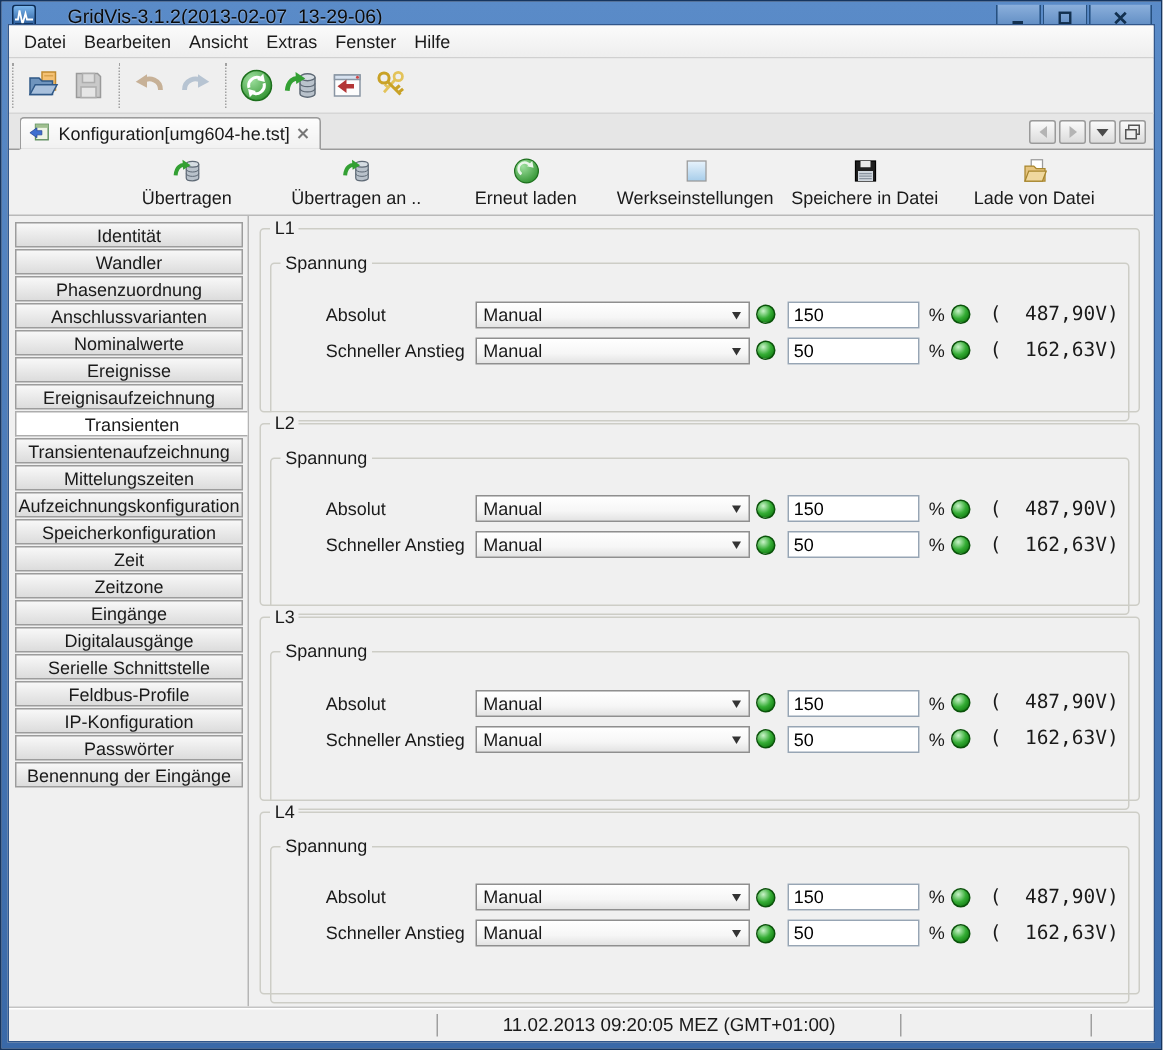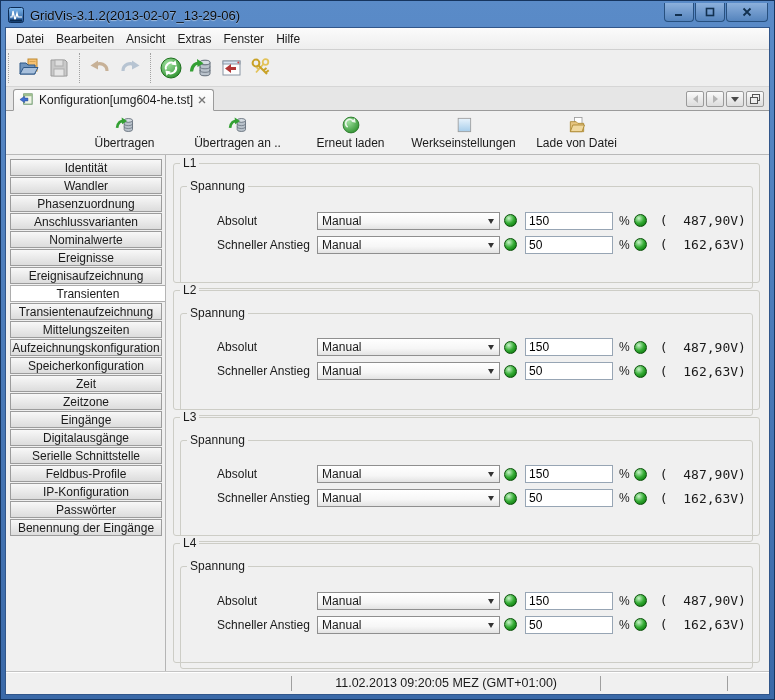--- a/index.html
+++ b/index.html
@@ -4,21 +4,21 @@
 <style>
   html,body{margin:0;padding:0;background:#cfd6e0;}
   *{box-sizing:border-box;}
   .window{
     width:775px;height:700px;display:flex;flex-direction:column;
     background:linear-gradient(#5a8bc8,#3a69a8);
     border:1px solid #16355f;
     font-family:"Liberation Sans",sans-serif;font-size:12px;color:#1a1a1a;
   }
   
-  .titlebar{height:26px;display:flex;align-items:center;padding:2px 6px 0 7px;gap:6px;flex:0 0 auto;}
+  .titlebar{height:15px;display:flex;align-items:flex-start;padding:2px 6px 0 7px;gap:21px;flex:0 0 auto;}
   .title-text{color:#0b0b0b;font-size:13px;text-shadow:0 1px 1px rgba(255,255,255,.45);white-space:nowrap;}
   .winbtns{margin-left:auto;display:flex;gap:1px;align-self:flex-start;}
   .winbtn{width:30px;height:19px;border:1px solid #27507f;border-top:none;border-radius:0 0 4px 4px;
     background:linear-gradient(#8cb0dc,#5584bd 45%,#47amb 0);background:linear-gradient(#8cb0dc,#5584bd);
     display:flex;align-items:center;justify-content:center;cursor:default;}
   .winbtn.close{width:42px;}
   
   .client{flex:1;margin:0 4px 4px 4px;background:#f0f0f0;border:1px solid #31568a;
     display:flex;flex-direction:column;min-height:0;}
   
@@ -328,20 +328,26 @@
         <svg class="icon20">
             <use href="#i-reload"></use>
           </svg>
         <span class="action-label">Erneut laden</span>
       </div>
       <div class="action">
         <svg class="icon20">
             <use href="#i-factory"></use>
           </svg>
         <span class="action-label">Werkseinstellungen</span>
+      </div>
+      <div class="action">
+        <svg class="icon20">
+            <use href="#i-savefile"></use>
+          </svg>
+        <span class="action-label">Speichere in Datei</span>
       </div>
       <div class="action">
         <svg class="icon20">
             <use href="#i-loadfile"></use>
           </svg>
         <span class="action-label">Lade von Datei</span>
       </div>
     </div>
 
     <div class="body">

